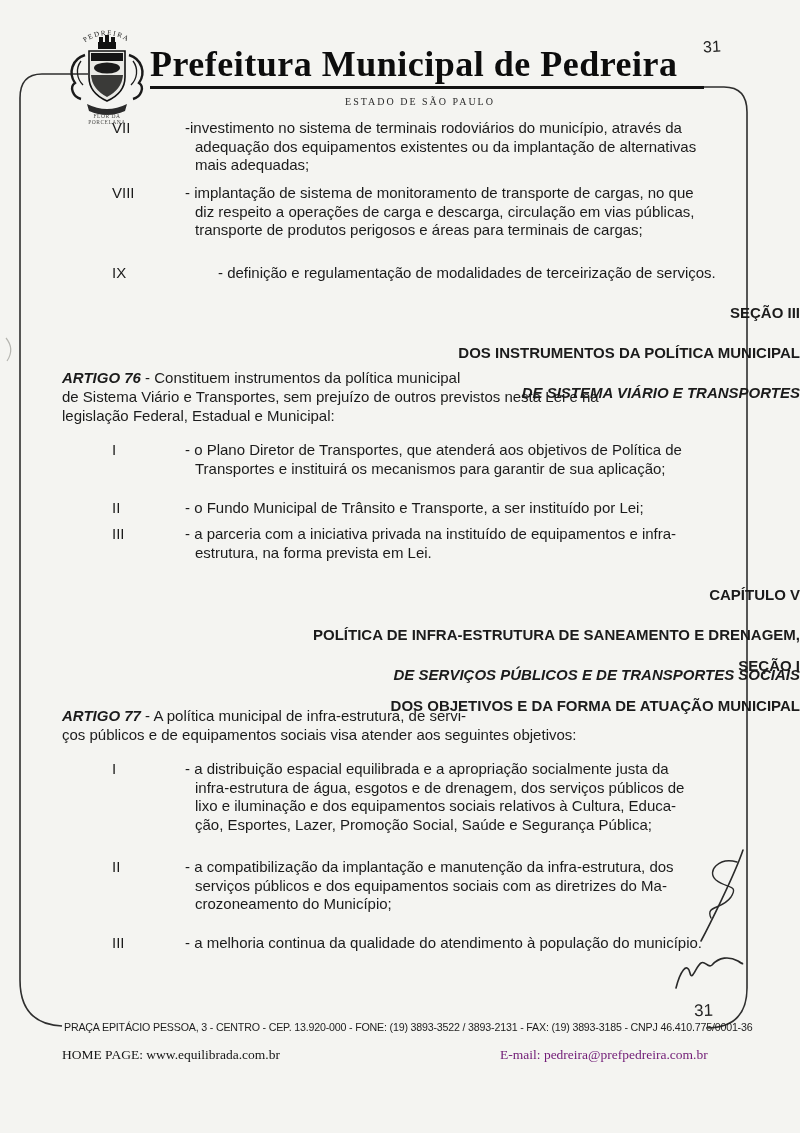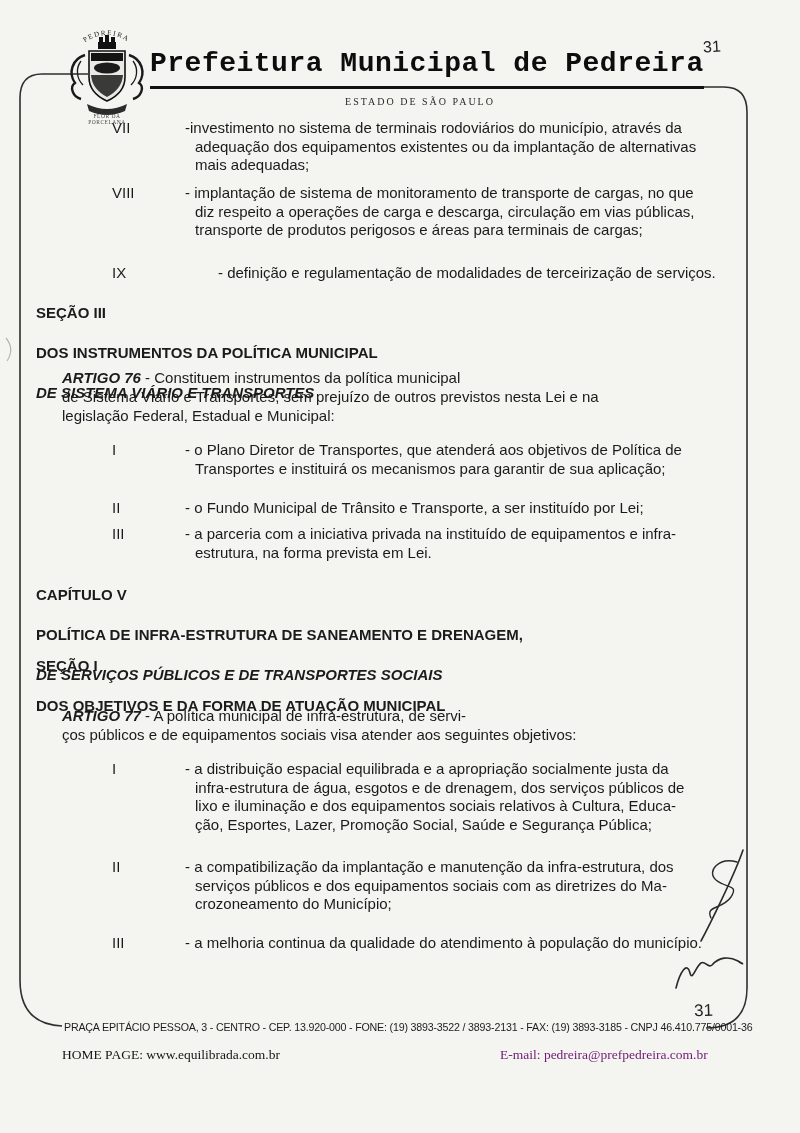--- a/index.html
+++ b/index.html
@@ -6,43 +6,43 @@
   body { background:#e8e8e5; font-family:"Liberation Sans", sans-serif; }
   .page {
     position:relative; width:800px; height:1133px; margin:0 auto;
     background:#f4f4f1; overflow:hidden; color:#1b1b1b;
   }
   .abs { position:absolute; }
   svg.overlay { position:absolute; left:0; top:0; pointer-events:none; }
 
   
   .doc-title {
-    left:150px; top:44px; font-family:Liberation Mono, monospace;
-    font-weight:bold; font-size:28px; line-height:40px; color:#0d0d0d;
+    left:150px; top:44px; font-family:Liberation Serif, serif;
+    font-weight:bold; font-size:36px; line-height:40px; color:#0d0d0d;
     letter-spacing:0.5px; white-space:nowrap;
   }
   .title-rule { left:150px; top:86px; width:554px; height:3px; background:#121212; }
   .doc-subtitle {
     left:280px; top:96px; width:280px; text-align:center;
     font-family:"Liberation Serif", serif; font-size:10px; letter-spacing:2px;
     color:#2a2a2a; white-space:nowrap;
   }
   .hw { font-family:"Liberation Sans", sans-serif; color:#222; }
   .hw-top { left:703px; top:38px; font-size:16px; transform:rotate(-3deg); }
   .hw-bottom { left:694px; top:1001px; font-size:17px; transform:rotate(-2deg); }
 
   
   .item { display:flex; left:112px; width:615px;margin-top:16px; }
   .roman { flex:0 0 73px; font-size:15px; line-height:18.5px; }
   .itext {
     flex:1; max-width:530px; font-size:15px; line-height:18.5px;
     white-space:pre-line; padding-left:10px; text-indent:-10px;
   }
   .heading {
-    left:36px; width:764px; text-align:left; font-weight:bold;
+    left:36px; width:764px; text-align:right; font-weight:bold;
     font-size:15px; line-height:20px; white-space:pre-line;
   }
   .heading .bi-line { font-style:italic; }
   .para {
     left:62px; width:650px; font-size:15px; line-height:19px;
     white-space:pre-line; text-indent:192px;
   }
   .art-label { font-weight:bold; font-style:italic; }
 
   

